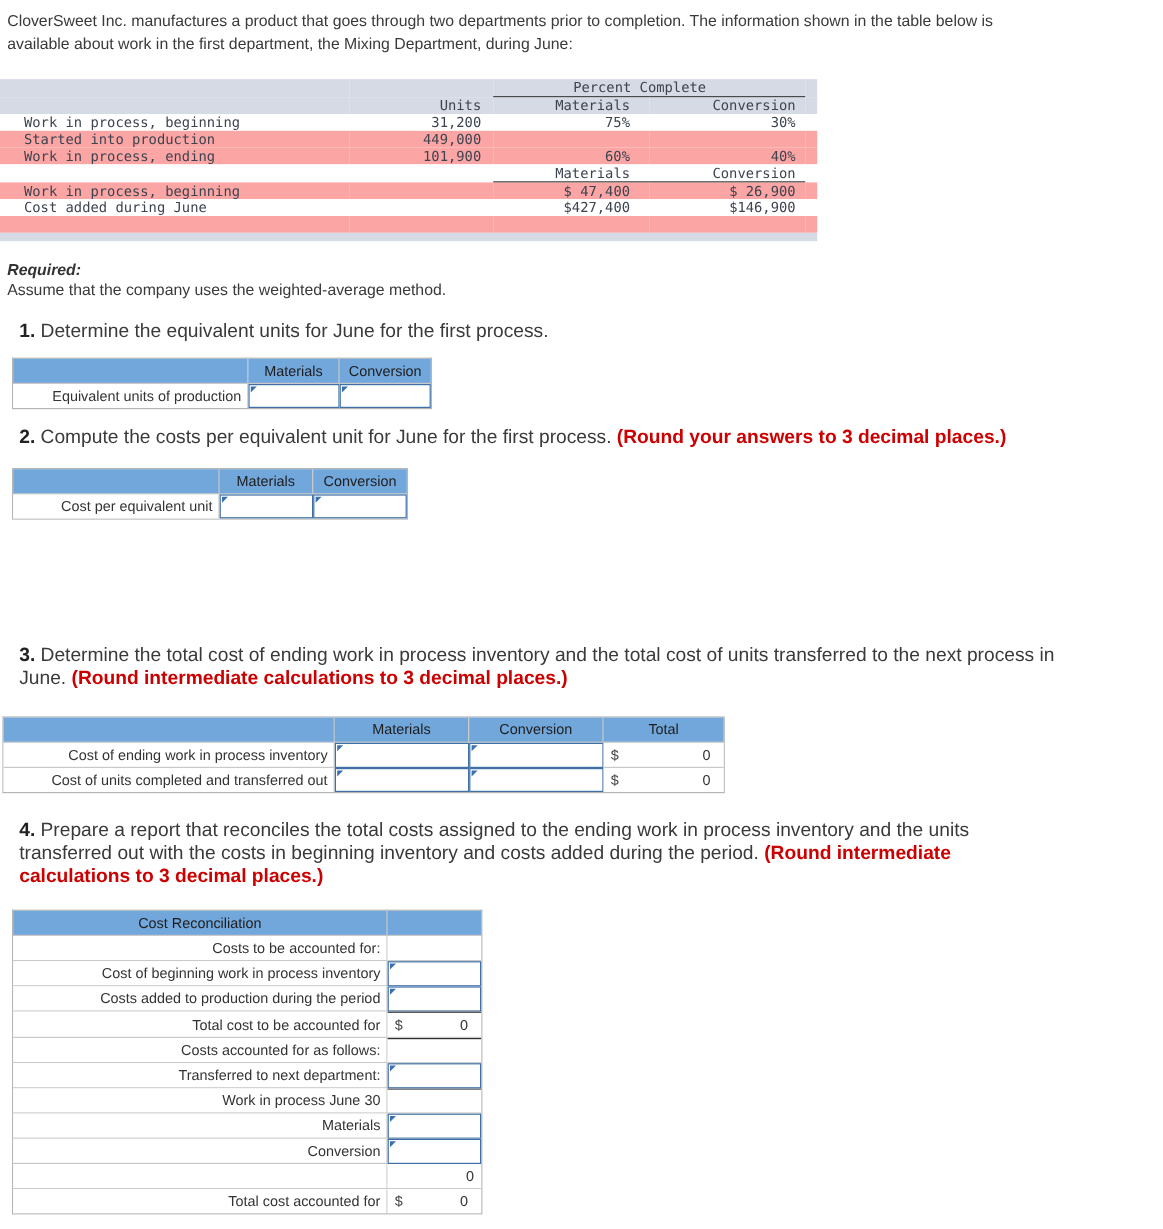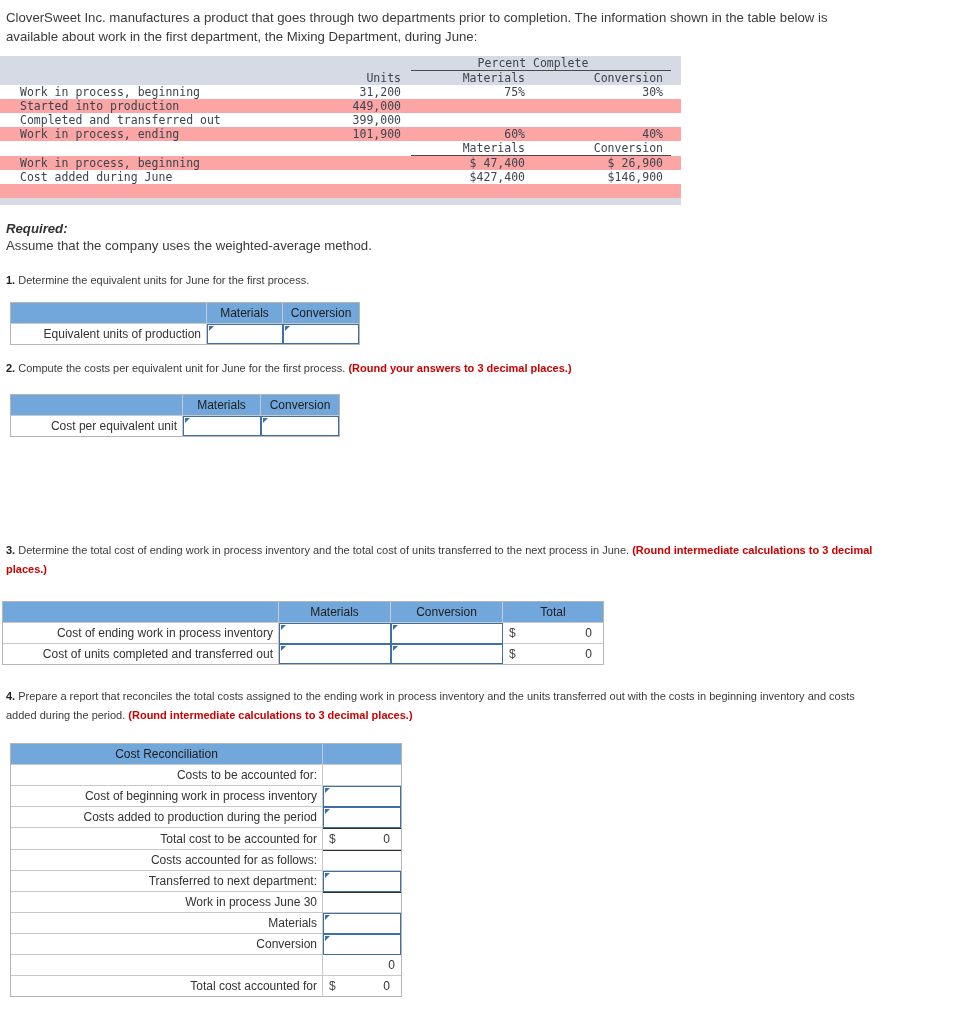--- a/index.html
+++ b/index.html
@@ -16,21 +16,21 @@
   
   .intro {
     font-size: 13.2px;
     line-height: 19px;
     color: #3a3a3a;
     padding: 8px 10px 0 6px;
     max-width: 880px;
   }
 
   
-  .data-table-wrap { margin: 10px 0 0 0; width: 681px; }
+  .data-table-wrap { margin: 20px 0 0 0; width: 681px; }
   table.mono {
     border-collapse: collapse;
     width: 681px;
     font-family: "DejaVu Sans Mono", "Liberation Mono", monospace;
     font-size: 11.5px;
     color: #3d4450;
   }
   table.mono td, table.mono th { padding: 0; font-weight: normal; }
   .shade { background: #d5dae4; }
   .zebra-a { background: #ffffff; }
@@ -41,22 +41,22 @@
   .c-conv  { width: 130px; text-align: right; padding-right: 8px !important; }
   .c-blank { width: 10px; }
   .ul-line { border-bottom: 1px solid #4a4a4a; }
   .pc-head { text-align: center; }
   .bottom-bar { background: #d5dae4; height: 7px; width: 681px; }
 
   
   .req-title { font-style: italic; font-weight: bold; font-size: 13.2px; color: #333; padding: 0 0 0 6px; }
   .req-sub { font-size: 13.2px; color: #3a3a3a; padding: 2px 0 0 6px; }
   .qtext {
-    font-size: 11px; line-height: 19px; color: #3a3a3a;
-    padding: 0 0 0 6px; max-width: 880px;
+    font-size: 16px; line-height: 19px; color: #3a3a3a;
+    padding: 0 0 0 16px; max-width: 880px;
   }
   .qnum { font-weight: bold; color: #222; }
   .red { color: #cc0000; font-weight: bold; }
 
   
   table.ans {
     border-collapse: separate;
     border-spacing: 0;
     font-size: 12px;
     color: #333;
@@ -149,27 +149,20 @@
         <td class="c-conv">30%</td>
         <td class="c-blank">&nbsp;</td>
       </tr>
       <tr class="zebra-b">
         <td class="c-label">Started into production</td>
         <td class="c-units">449,000</td>
         <td class="c-mat"></td>
         <td class="c-conv"></td>
         <td class="c-blank">&nbsp;</td>
       </tr>
-      <tr class="zebra-a">
-        <td class="c-label">Completed and transferred out</td>
-        <td class="c-units">399,000</td>
-        <td class="c-mat"></td>
-        <td class="c-conv"></td>
-        <td class="c-blank">&nbsp;</td>
-      </tr>
       <tr class="zebra-b">
         <td class="c-label">Work in process, ending</td>
         <td class="c-units">101,900</td>
         <td class="c-mat">60%</td>
         <td class="c-conv">40%</td>
         <td class="c-blank">&nbsp;</td>
       </tr>
 
       <tr class="zebra-a">
         <td class="c-label">&nbsp;</td>

